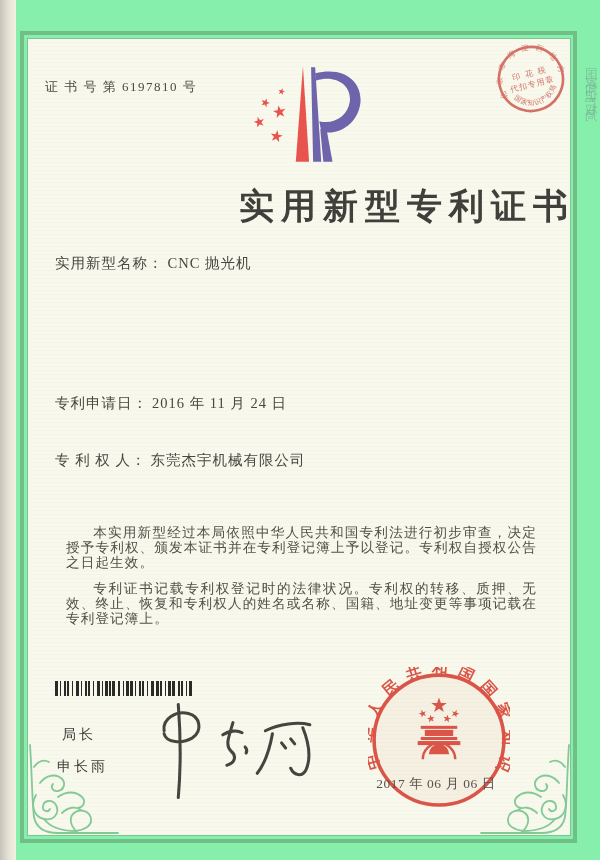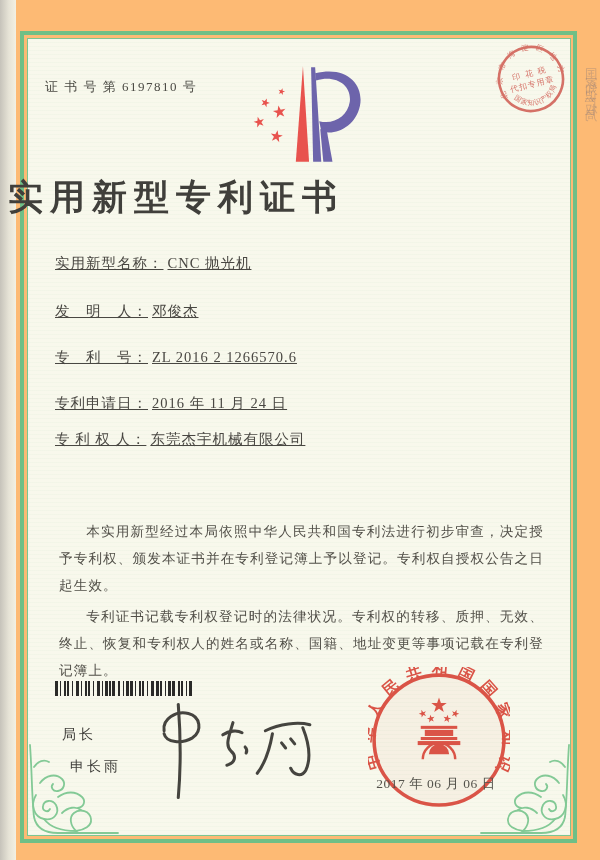--- a/index.html
+++ b/index.html
@@ -1,40 +1,40 @@
 <!DOCTYPE html>
 <html><head>
 <meta charset="utf-8">
 <style>
   html,body{margin:0;padding:0;}
   body{width:600px;height:860px;position:relative;overflow:hidden;
        background:#cfccc3;font-family:"Liberation Serif","DejaVu Serif",serif;}
-  .page{position:absolute;inset:0;background:#fdba74;}
+  .page{position:absolute;inset:0;background:#86efac;}
   .page-edge{position:absolute;left:0;top:0;bottom:0;width:16px;
        background:linear-gradient(90deg,#c6c3ba 0%,#e6e3d6 55%,#f3f0e2 100%);}
   .frame-outer{position:absolute;left:20px;top:31px;width:557px;height:812px;
        border:4px solid #6fbf86;box-sizing:border-box;}
   .frame-inner{position:absolute;left:27px;top:38px;width:544px;height:798px;
        border:1px solid #7cc691;box-sizing:border-box;background:#f8f8ec;
        background-image:repeating-linear-gradient(0deg,rgba(140,195,155,0.05) 0 1px,transparent 1px 4px);}
   .cert-no{position:absolute;left:45px;top:78px;font-size:13px;letter-spacing:1.5px;color:#4b4a44;}
   .logo{position:absolute;left:250px;top:62px;width:112px;height:104px;}
-  .title{position:absolute;left:0;right:8px;top:166px;margin:8px;text-align:left;
+  .title{position:absolute;left:0;right:8px;top:166px;margin:17px;text-align:right;
        font-size:35px;font-weight:600;letter-spacing:7px;color:#403f3b;}
-  .field{position:absolute;left:55px;right:50px;font-size:14.5px;color:#494742;letter-spacing:1px;white-space:nowrap;text-decoration:underline;}
-  .f0{top:254px}.f1{top:302px}.f2{top:348px}.f3{top:394px}.f4{top:430px}.f5{top:485px}
+  .field{position:absolute;left:55px;right:50px;font-size:14.5px;color:#494742;letter-spacing:1px;white-space:nowrap;}
+  .f0{top:254px}.f1{top:302px}.f2{top:348px}.f3{top:394px}.f4{top:451px}.f5{top:485px}
   .field .fvalue{margin-left:4px;}
   .body-text{position:absolute;left:55px;right:52px;top:514px;color:#514f48;}
-  .body-text p{margin:4px;text-indent:2em;font-size:13.6px;line-height:27px;
+  .body-text p{margin:11px;text-indent:2em;font-size:13.6px;line-height:15px;
        letter-spacing:1.1px;text-align:justify;}
   .barcode{position:absolute;left:55px;top:681px;width:160px;height:15px;
        overflow:hidden;white-space:nowrap;font-size:0;}
   .sig-title{position:absolute;left:62px;top:726px;font-size:14px;letter-spacing:3px;
        color:#3f3e3a;font-family:"Liberation Sans","DejaVu Sans",sans-serif;}
-  .sig-name{position:absolute;left:70px;top:758px;font-size:14px;letter-spacing:3px;
+  .sig-name{position:absolute;left:57px;top:758px;font-size:14px;letter-spacing:3px;
        color:#3f3e3a;font-family:Liberation Serif, serif;}
   .signature{position:absolute;left:156px;top:700px;width:162px;height:102px;}
   .seal{position:absolute;left:368px;top:667px;width:142px;height:142px;opacity:.92;}
   .seal text{font-family:"Liberation Serif","DejaVu Serif",serif;font-weight:bold;}
   .seal-date{position:absolute;left:374px;top:775px;width:124px;text-align:center;
        font-size:13.5px;color:#55534c;letter-spacing:.5px;white-space:nowrap;}
   .tax-stamp{position:absolute;left:490px;top:38px;width:82px;height:82px;
        transform:rotate(-14deg);opacity:.85;}
   .tax-stamp text{font-family:"Liberation Serif","DejaVu Serif",serif;}
   .ghost-col{position:absolute;left:583px;top:58px;height:190px;
@@ -96,26 +96,20 @@
       <use href="#star" transform="translate(9,58) scale(1.1) rotate(-15)"></use>
       <use href="#star" transform="translate(26,72) scale(1.25) rotate(10)"></use>
     </g>
   </svg>
 
   <h1 class="title">实用新型专利证书</h1>
 
   <div class="field f0">
     <span class="flabel">实用新型名称：</span><span class="fvalue">CNC 抛光机</span>
   </div>
-  <div class="field f1">
-    <span class="flabel">发　明　人：</span><span class="fvalue">邓俊杰</span>
-  </div>
-  <div class="field f2">
-    <span class="flabel">专　利　号：</span><span class="fvalue">ZL 2016 2 1266570.6</span>
-  </div>
   <div class="field f3">
     <span class="flabel">专利申请日：</span><span class="fvalue">2016 年 11 月 24 日</span>
   </div>
   <div class="field f4">
     <span class="flabel">专 利 权 人：</span><span class="fvalue">东莞杰宇机械有限公司</span>
   </div>
 
   <div class="body-text">
     <p>本实用新型经过本局依照中华人民共和国专利法进行初步审查，决定授予专利权、颁发本证书并在专利登记簿上予以登记。专利权自授权公告之日起生效。</p>
     <p>专利证书记载专利权登记时的法律状况。专利权的转移、质押、无效、终止、恢复和专利权人的姓名或名称、国籍、地址变更等事项记载在专利登记簿上。</p>

